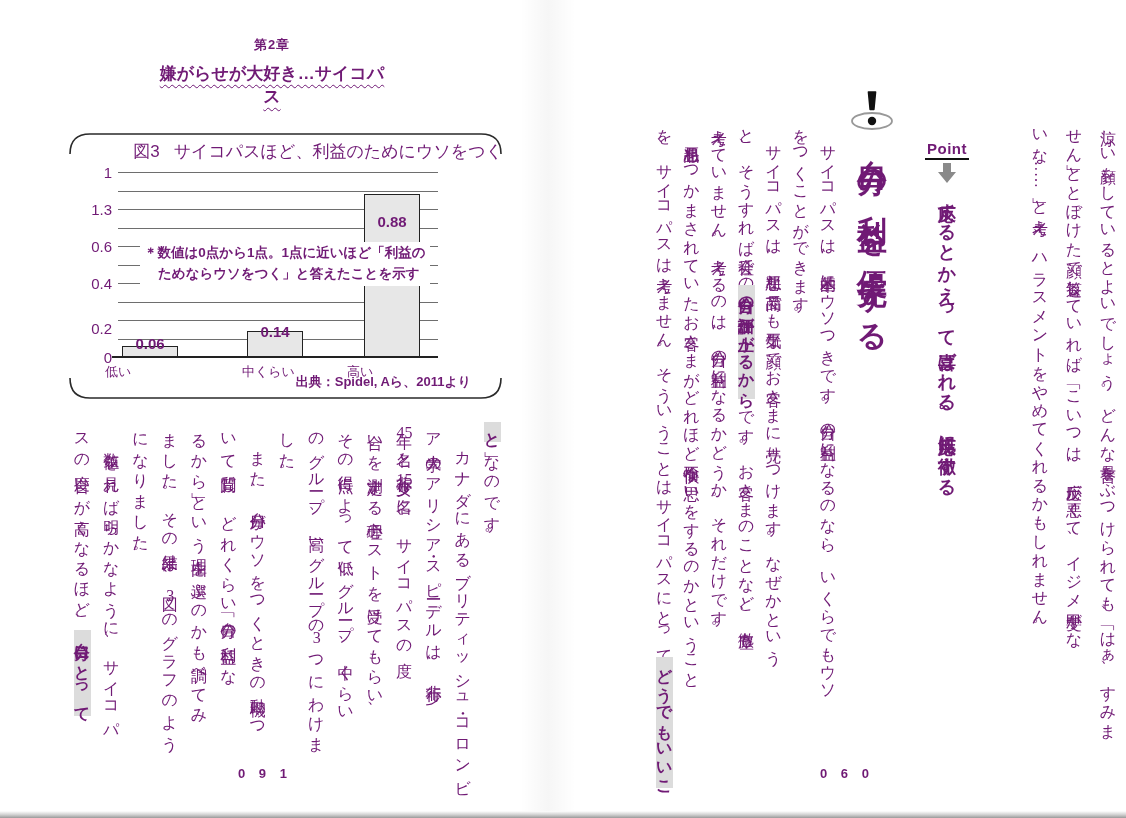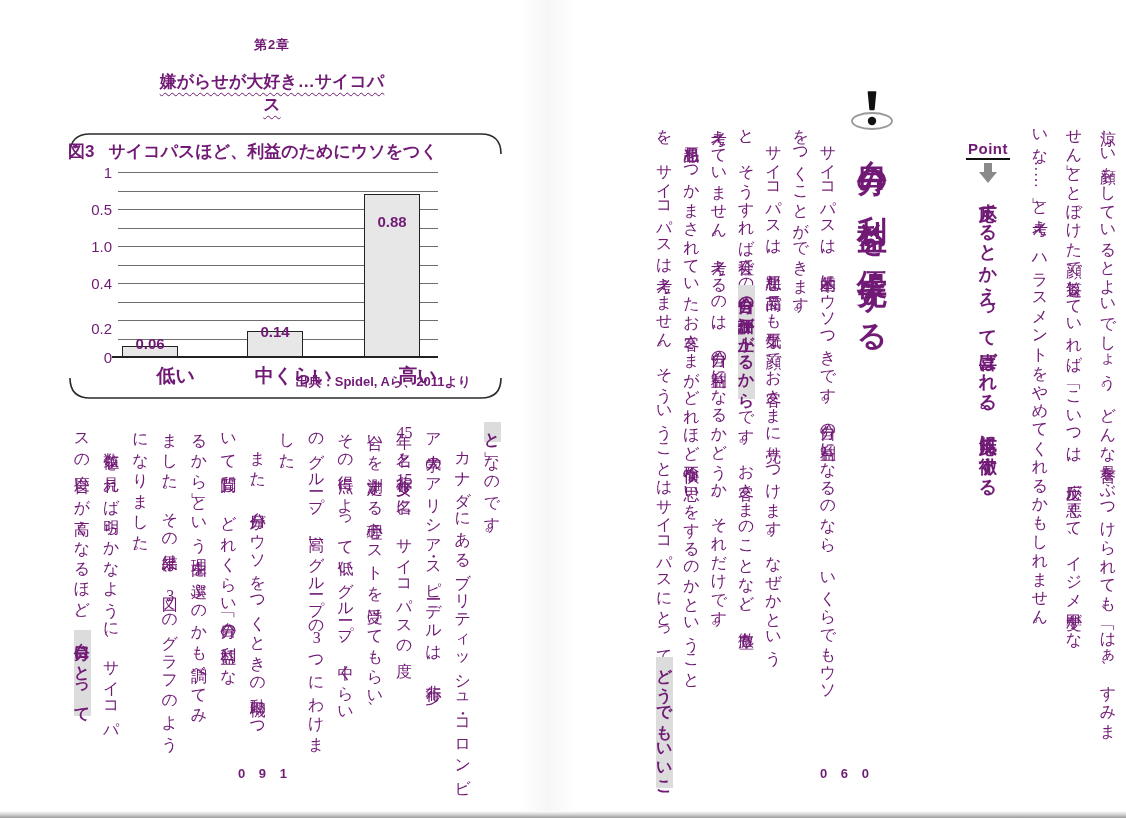--- a/index.html
+++ b/index.html
@@ -16,46 +16,46 @@
   .cont .vcol{flex:0 0 34px; letter-spacing:0.45px;}
   .body .vcol{flex:0 0 27.3px; letter-spacing:0.45px;}
   .leftpg .vcol{flex:0 0 29.3px; letter-spacing:2.1px;}
   .em{font-family:"Liberation Sans", sans-serif; font-weight:bold;}
   .hl{background:#dcdcdc;}
   .tcy{text-combine-upright:all;}
   
   #chapter{position:absolute; left:157px; top:36px; width:230px; text-align:center;
            font-family:"Liberation Sans", sans-serif;}
   #chapter .lbl{font-size:13px; font-weight:bold; letter-spacing:1px;}
-  #chapter .ttl{font-size:17px; font-weight:bold; margin-top:16px;
+  #chapter .ttl{font-size:17px; font-weight:bold; margin-top:8px;
       text-decoration:underline; text-decoration-style:wavy;
       text-decoration-thickness:1px; text-underline-offset:5px;text-align:center;}
   
   #figure{position:absolute; left:68px; top:130px; width:435px; height:272px;
           font-family:"Liberation Sans", sans-serif;}
   #figure svg.frame{position:absolute; left:0; top:0;}
-  #fig-title{position:absolute; left:0; top:10px; width:100%; text-align:left;
-             font-size:17px; font-weight:bold;}
+  #fig-title{position:absolute; left:0; top:10px; width:100%; text-align:right;
+             font-size:17px; font-weight:normal;}
   #fig-title .gap{display:inline-block; width:14px;}
   #chart-plot{position:absolute; left:50px; top:42px; width:320px; height:185px;}
   .gline{position:absolute; left:0; width:100%; height:1px; background:#6e6e6e;}
   .gline.axis{height:2px; background:#222; left:-6px; width:calc(100% + 6px);}
   .ytick{position:absolute; left:0; width:44px; text-align:right; font-size:15px;}
   .bar{position:absolute; background:#e7e7e7; border:1.5px solid #222; box-sizing:border-box; z-index:2;}
   .bval{position:absolute; z-index:3; font-size:15px; font-weight:600; text-align:center; width:60px;margin-top:12px;}
-  .xcat{position:absolute; top:191px; font-size:19px; font-weight:bold; text-align:right; width:90px; z-index:2;}
+  .xcat{position:absolute; top:191px; font-size:13px; font-weight:normal; text-align:left; width:90px; z-index:2;}
   #chart-note{position:absolute; left:72px; top:112px; z-index:4; background:#fff;
               font-size:13.5px; font-weight:bold; line-height:1.55; padding:1px 4px;}
   #chart-note .l2{padding-left:14px;}
   #chart-source{position:absolute; right:32px; top:243px; font-size:13px; font-weight:bold;}
   
   #cont-block{left:1014px; top:118px; width:102px; height:630px;}
   #body-block{left:645px; top:118px; width:191px; height:630px;}
   #point-block{position:absolute; left:922px; top:140px; width:50px;
-               display:flex; flex-direction:column; align-items:center;margin-left:41px;}
+               display:flex; flex-direction:column; align-items:center;}
   #point-label{font-family:"Liberation Sans", sans-serif; font-size:15px; font-weight:bold;
                border-bottom:2px solid #111; padding:0 2px 1px 2px; letter-spacing:0.5px;}
   #point-arrow{margin-top:3px;}
   #point-text{writing-mode:vertical-rl; text-orientation:mixed; margin-top:6px;
               font-family:"Liberation Sans", sans-serif; font-size:18px; font-weight:bold;
               letter-spacing:0.6px; line-height:1;}
   #headline{position:absolute; left:846px; top:90px; width:52px;
             display:flex; flex-direction:column; align-items:center;}
   #headline-text{writing-mode:vertical-rl; text-orientation:mixed; margin-top:4px;
                  font-family:"Liberation Sans", sans-serif; font-size:30px; font-weight:bold;
@@ -107,24 +107,28 @@
         <div class="bval" style="left: 2px; top: 151px;">0.06</div>
         <div class="xcat" style="left: -13px;">低い</div>
         <div class="bar" style="left: 129px; top: 159.1px; width: 56px; height: 25.9px;"></div>
         <div class="bval" style="left: 127px; top: 139.1px;">0.14</div>
         <div class="xcat" style="left: 124px;">中くらい</div>
         <div class="bar" style="left: 246px; top: 22.2px; width: 56px; height: 162.8px;"></div>
         <div class="bval" style="left: 244px; top: 29.2px;">0.88</div>
         <div class="xcat" style="left: 229px;">高い</div>
       </div>
     <div id="yticks"></div>
+    <div id="chart-note">
+      <div class="l1">＊数値は0点から1点。1点に近いほど「利益の</div>
+      <div class="l2">ためならウソをつく」と答えたことを示す</div>
+    </div>
     <div id="chart-source">出典：Spidel, Aら、2011より</div>
   <div class="ytick" style="top: 34px;">1</div>
-      <div class="ytick" style="top: 71px;">0.5</div>
-      <div class="ytick" style="top: 108px;">1.0</div>
+      <div class="ytick" style="top: 71px;">1.3</div>
+      <div class="ytick" style="top: 108px;">0.6</div>
       <div class="ytick" style="top: 145px;">0.4</div>
       <div class="ytick" style="top: 190px;">0.2</div>
       <div class="ytick" style="top: 219px;">0</div>
     </div>
 
   <div id="left-block" class="vblock leftpg" style="left:60px; top:422px; width:440px; height:344px;">
       <div class="vcol"><span class="em hl">と</span><span>」なのです。</span></div>
       <div class="vcol"><span>　カナダにあるブリティッシュ・コロンビ</span></div>
       <div class="vcol"><span>ア大学のアリシア・スピーデルは、非行少</span></div>
       <div class="vcol"><span>年</span><span class="tcy">45</span><span>名と非行少女</span><span class="tcy">15</span><span>名に、サイコパスの度</span></div>

